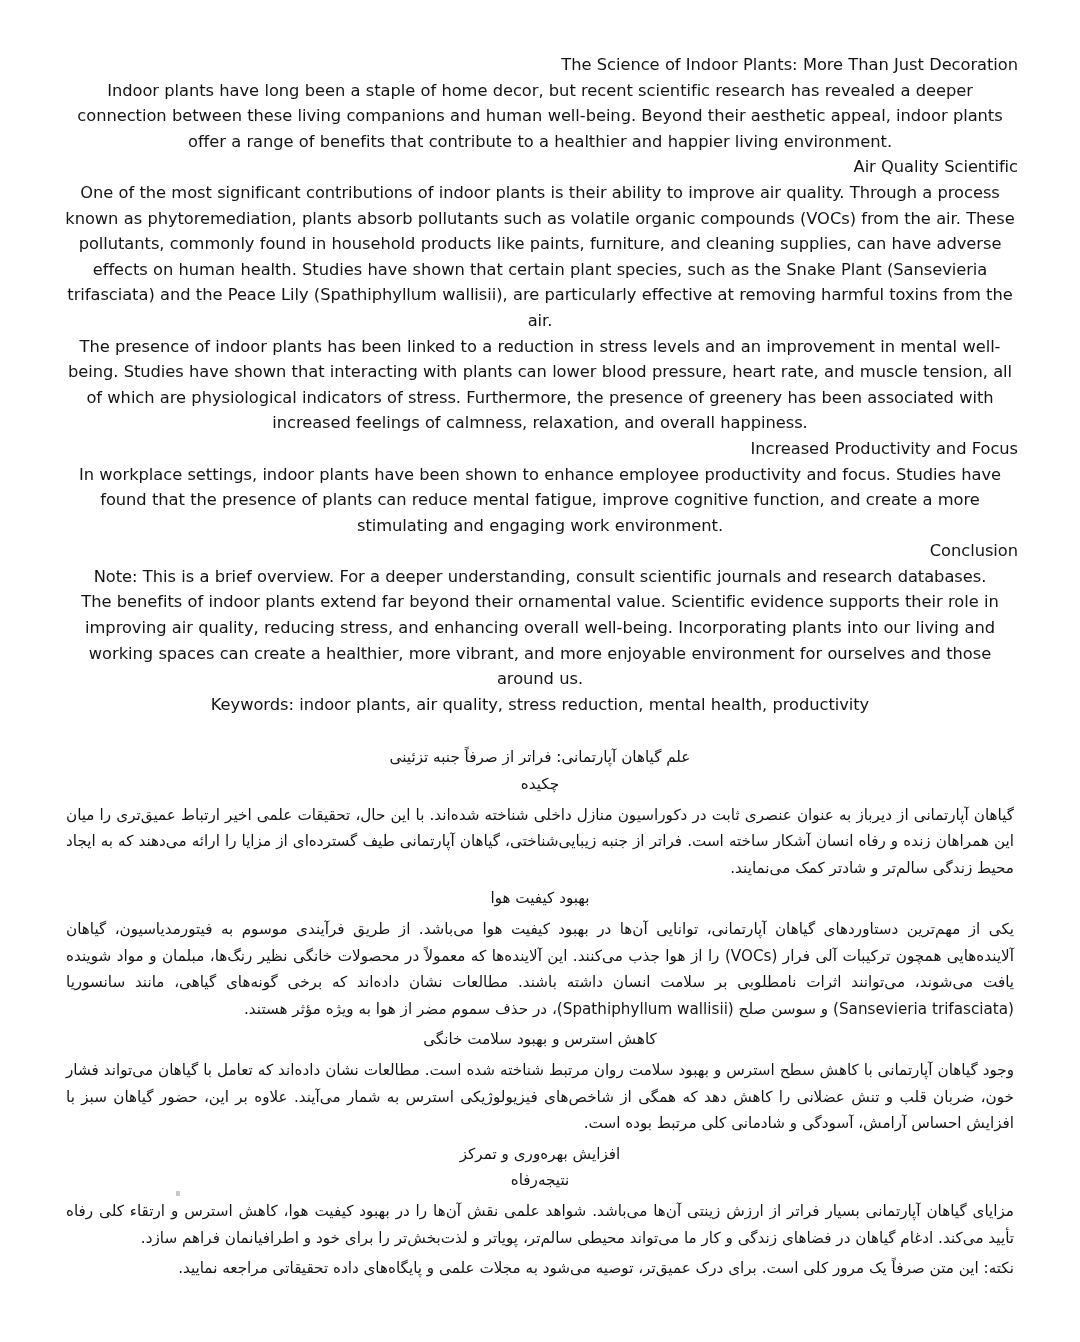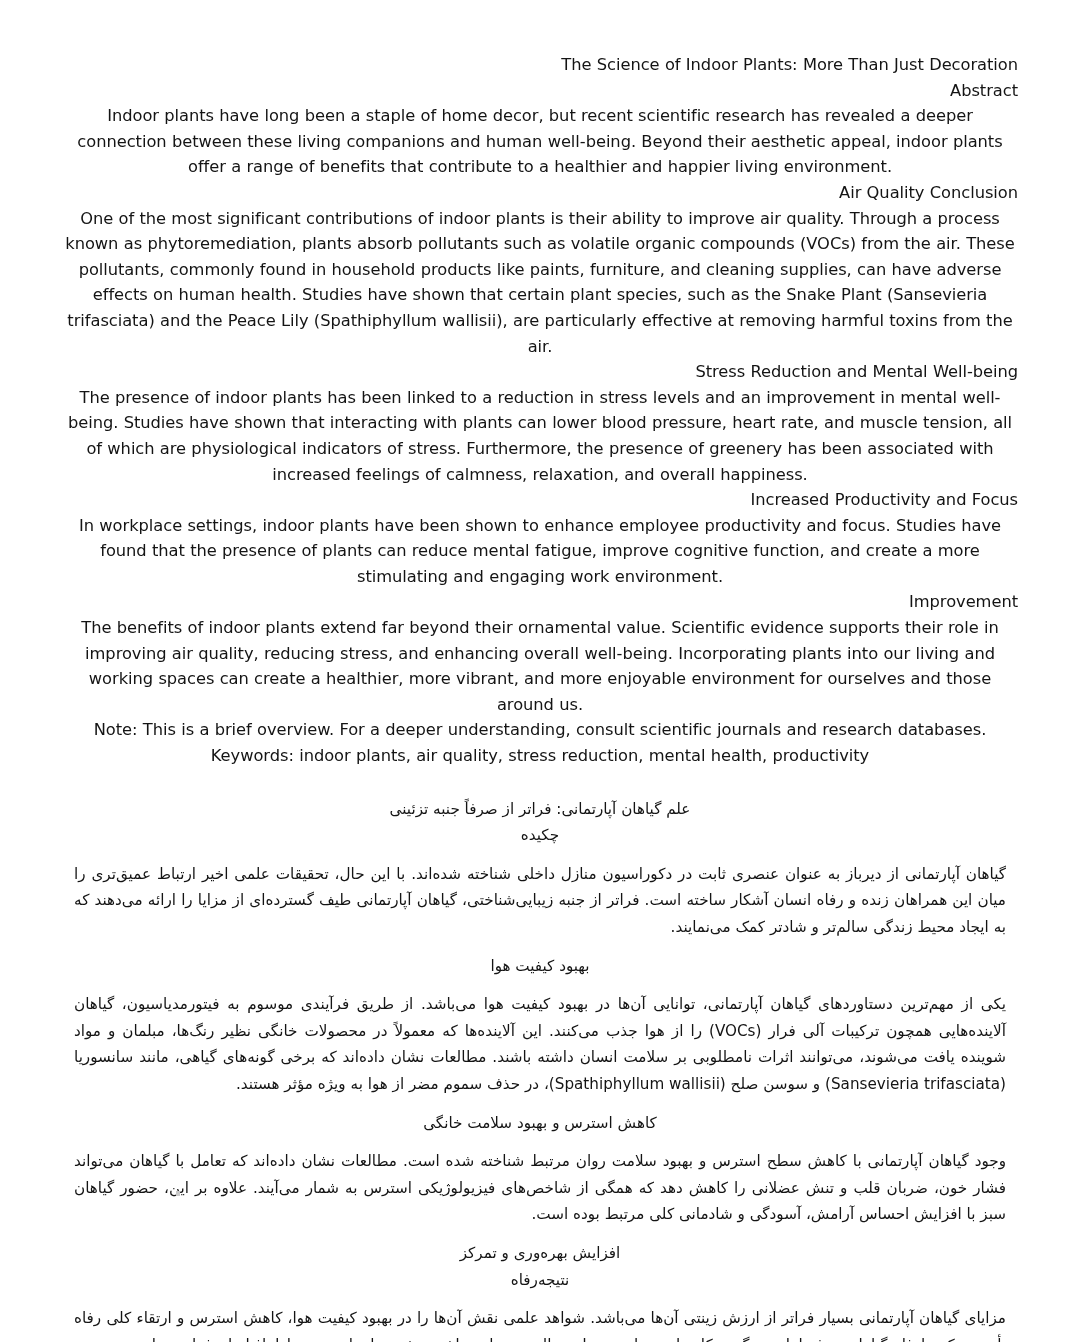--- a/index.html
+++ b/index.html
@@ -56,21 +56,21 @@
     direction: rtl;
     text-align: right;
     unicode-bidi: isolate;
     font-family: "DejaVu Sans", "Liberation Sans", sans-serif;
     font-size: 15.2px;
     line-height: 26.6px;
     color: #141414;
     margin-top: 27px;
   }
   .fa-block .fa-para {
-    margin: 12px;
+    margin: 4px;
     text-align: justify;
     text-align-last: right;
   }
   .fa-block .fa-heading {
     margin: 0;
     font-weight: normal;
     font-size: 15.2px;
     line-height: 26.6px;
     text-align: center;
   }
@@ -98,41 +98,39 @@
 </style>
 </head>
 <body>
 
 <div class="page">
 
   <div class="en-block">
 
     <div class="title">The Science of Indoor Plants: More Than Just Decoration</div>
 
-    <div class="heading">Abstract</div>
 
     <div class="para">Indoor plants have long been a staple of home decor, but recent scientific research has revealed a deeper connection between these living companions and human well-being. Beyond their aesthetic appeal, indoor plants offer a range of benefits that contribute to a healthier and happier living environment.</div>
 
-    <div class="heading">Air Quality Conclusion</div>
+    <div class="heading">Air Quality Scientific</div>
 
     <div class="para">One of the most significant contributions of indoor plants is their ability to improve air quality. Through a process known as phytoremediation, plants absorb pollutants such as volatile organic compounds (VOCs) from the air. These pollutants, commonly found in household products like paints, furniture, and cleaning supplies, can have adverse effects on human health. Studies have shown that certain plant species, such as the Snake Plant (Sansevieria trifasciata) and the Peace Lily (Spathiphyllum wallisii), are particularly effective at removing harmful toxins from the air.</div>
 
-    <div class="heading">Stress Reduction and Mental Well-being</div>
 
     <div class="para">The presence of indoor plants has been linked to a reduction in stress levels and an improvement in mental well-being. Studies have shown that interacting with plants can lower blood pressure, heart rate, and muscle tension, all of which are physiological indicators of stress. Furthermore, the presence of greenery has been associated with increased feelings of calmness, relaxation, and overall happiness.</div>
 
     <div class="heading">Increased Productivity and Focus</div>
 
     <div class="para">In workplace settings, indoor plants have been shown to enhance employee productivity and focus. Studies have found that the presence of plants can reduce mental fatigue, improve cognitive function, and create a more stimulating and engaging work environment.</div>
 
-    <div class="heading">Improvement</div>
+    <div class="heading">Conclusion</div>
+
+    <div class="para">Note: This is a brief overview. For a deeper understanding, consult scientific journals and research databases.</div>
 
     <div class="para">The benefits of indoor plants extend far beyond their ornamental value. Scientific evidence supports their role in improving air quality, reducing stress, and enhancing overall well-being. Incorporating plants into our living and working spaces can create a healthier, more vibrant, and more enjoyable environment for ourselves and those around us.</div>
-
-    <div class="para">Note: This is a brief overview. For a deeper understanding, consult scientific journals and research databases.</div>
 
     <div class="para">Keywords: indoor plants, air quality, stress reduction, mental health, productivity</div>
   </div>
 
   <div class="fa-block">
 
     <div class="fa-title">علم گیاهان آپارتمانی: فراتر از صرفاً جنبه تزئینی</div>
 
     <div class="fa-heading">چکیده</div>
 

